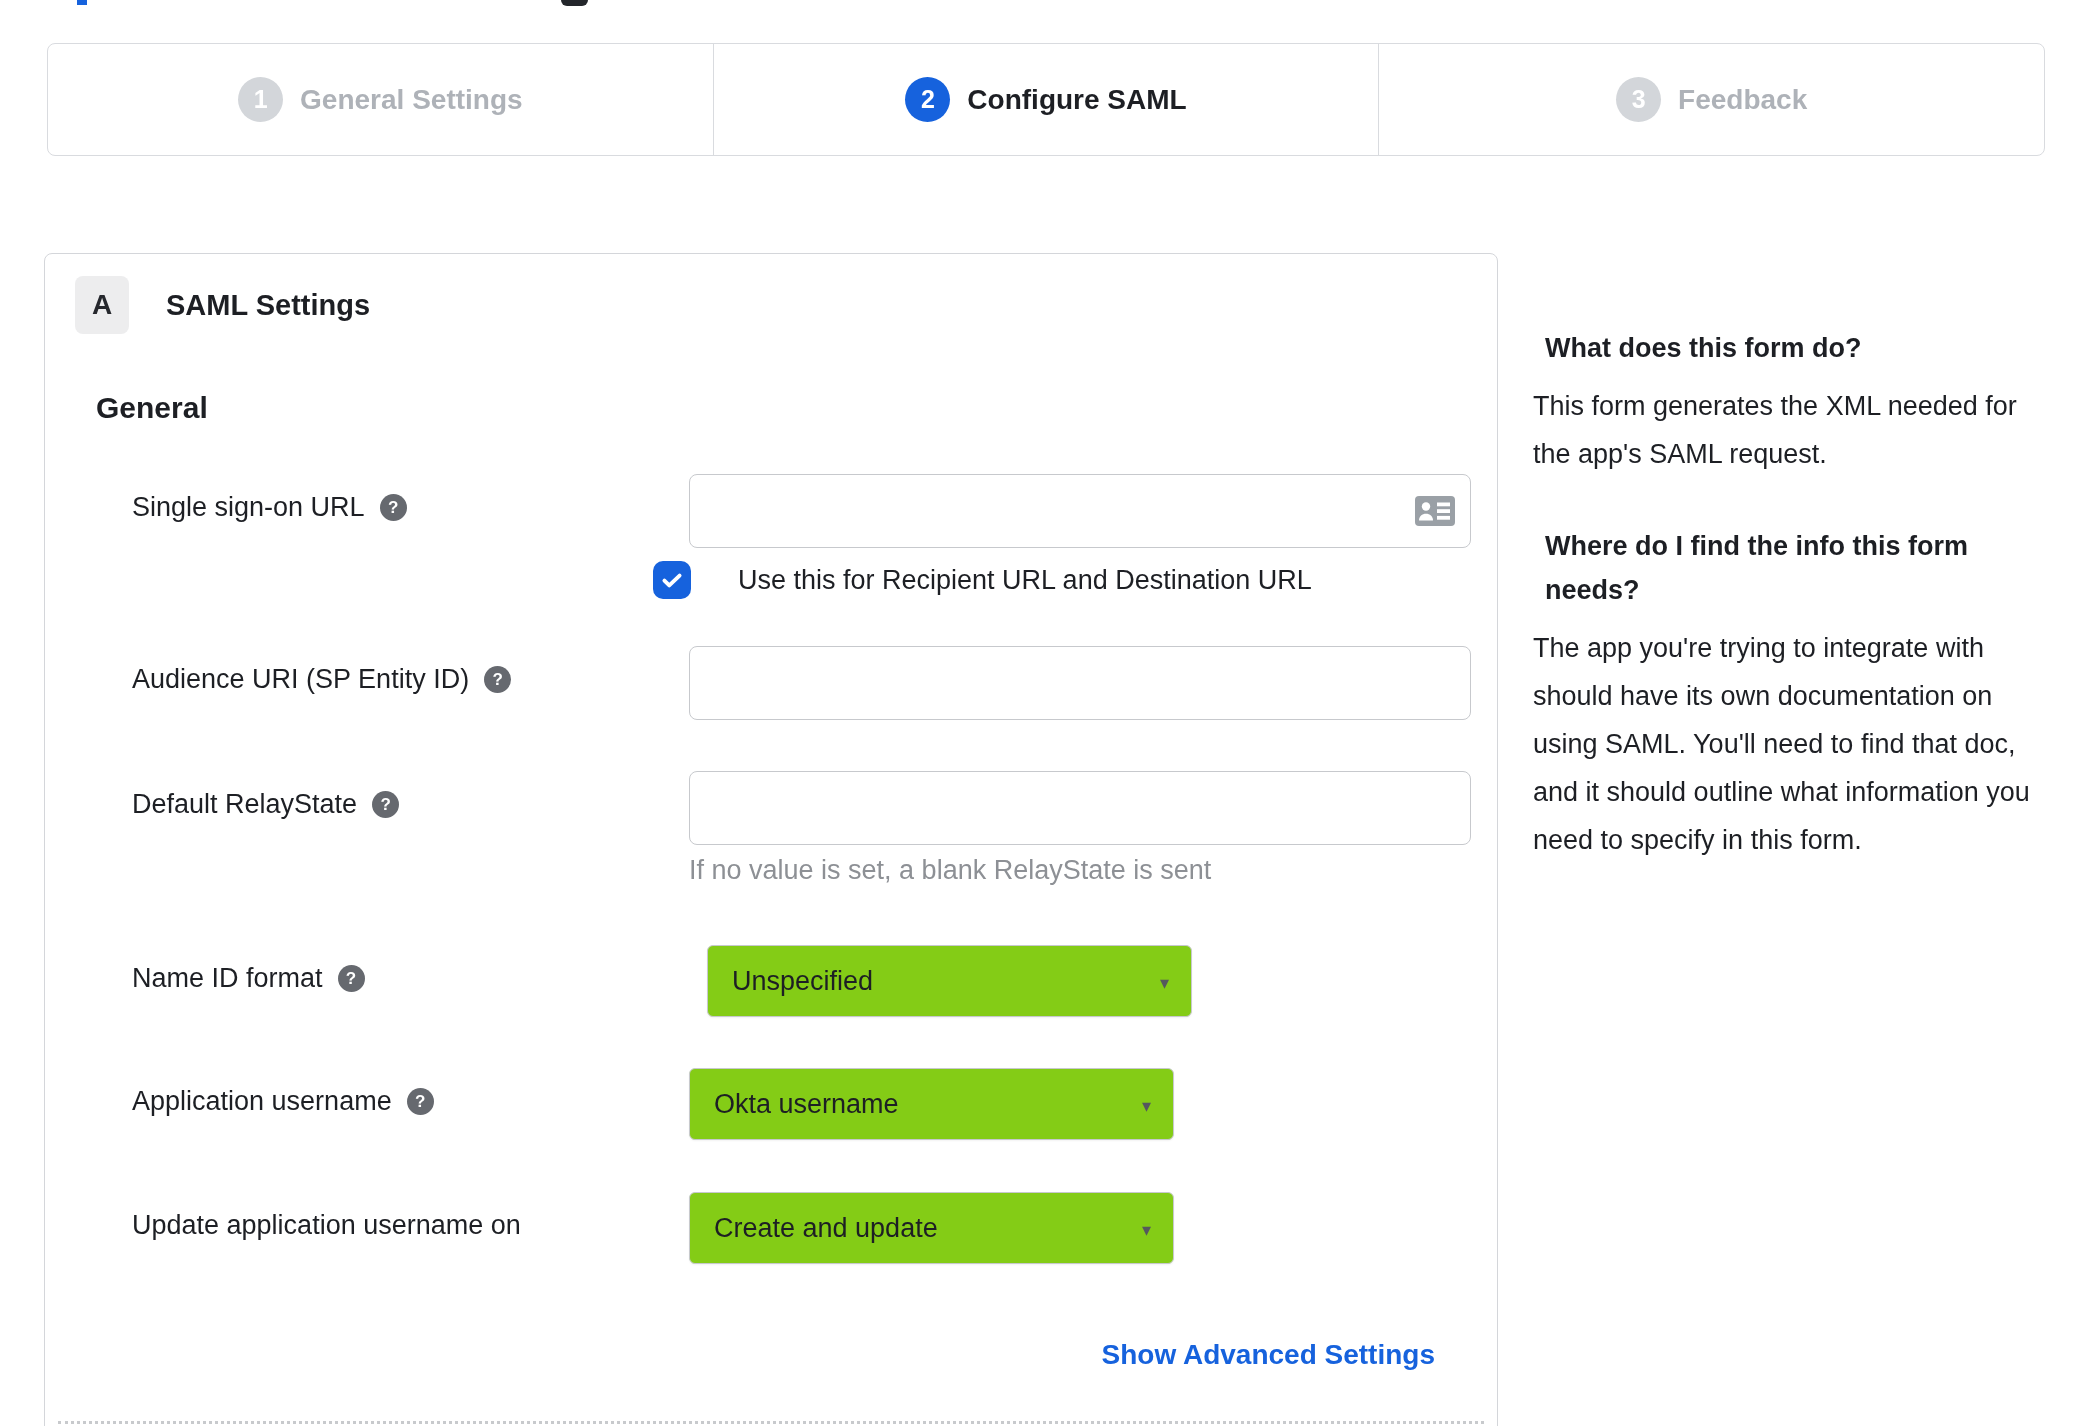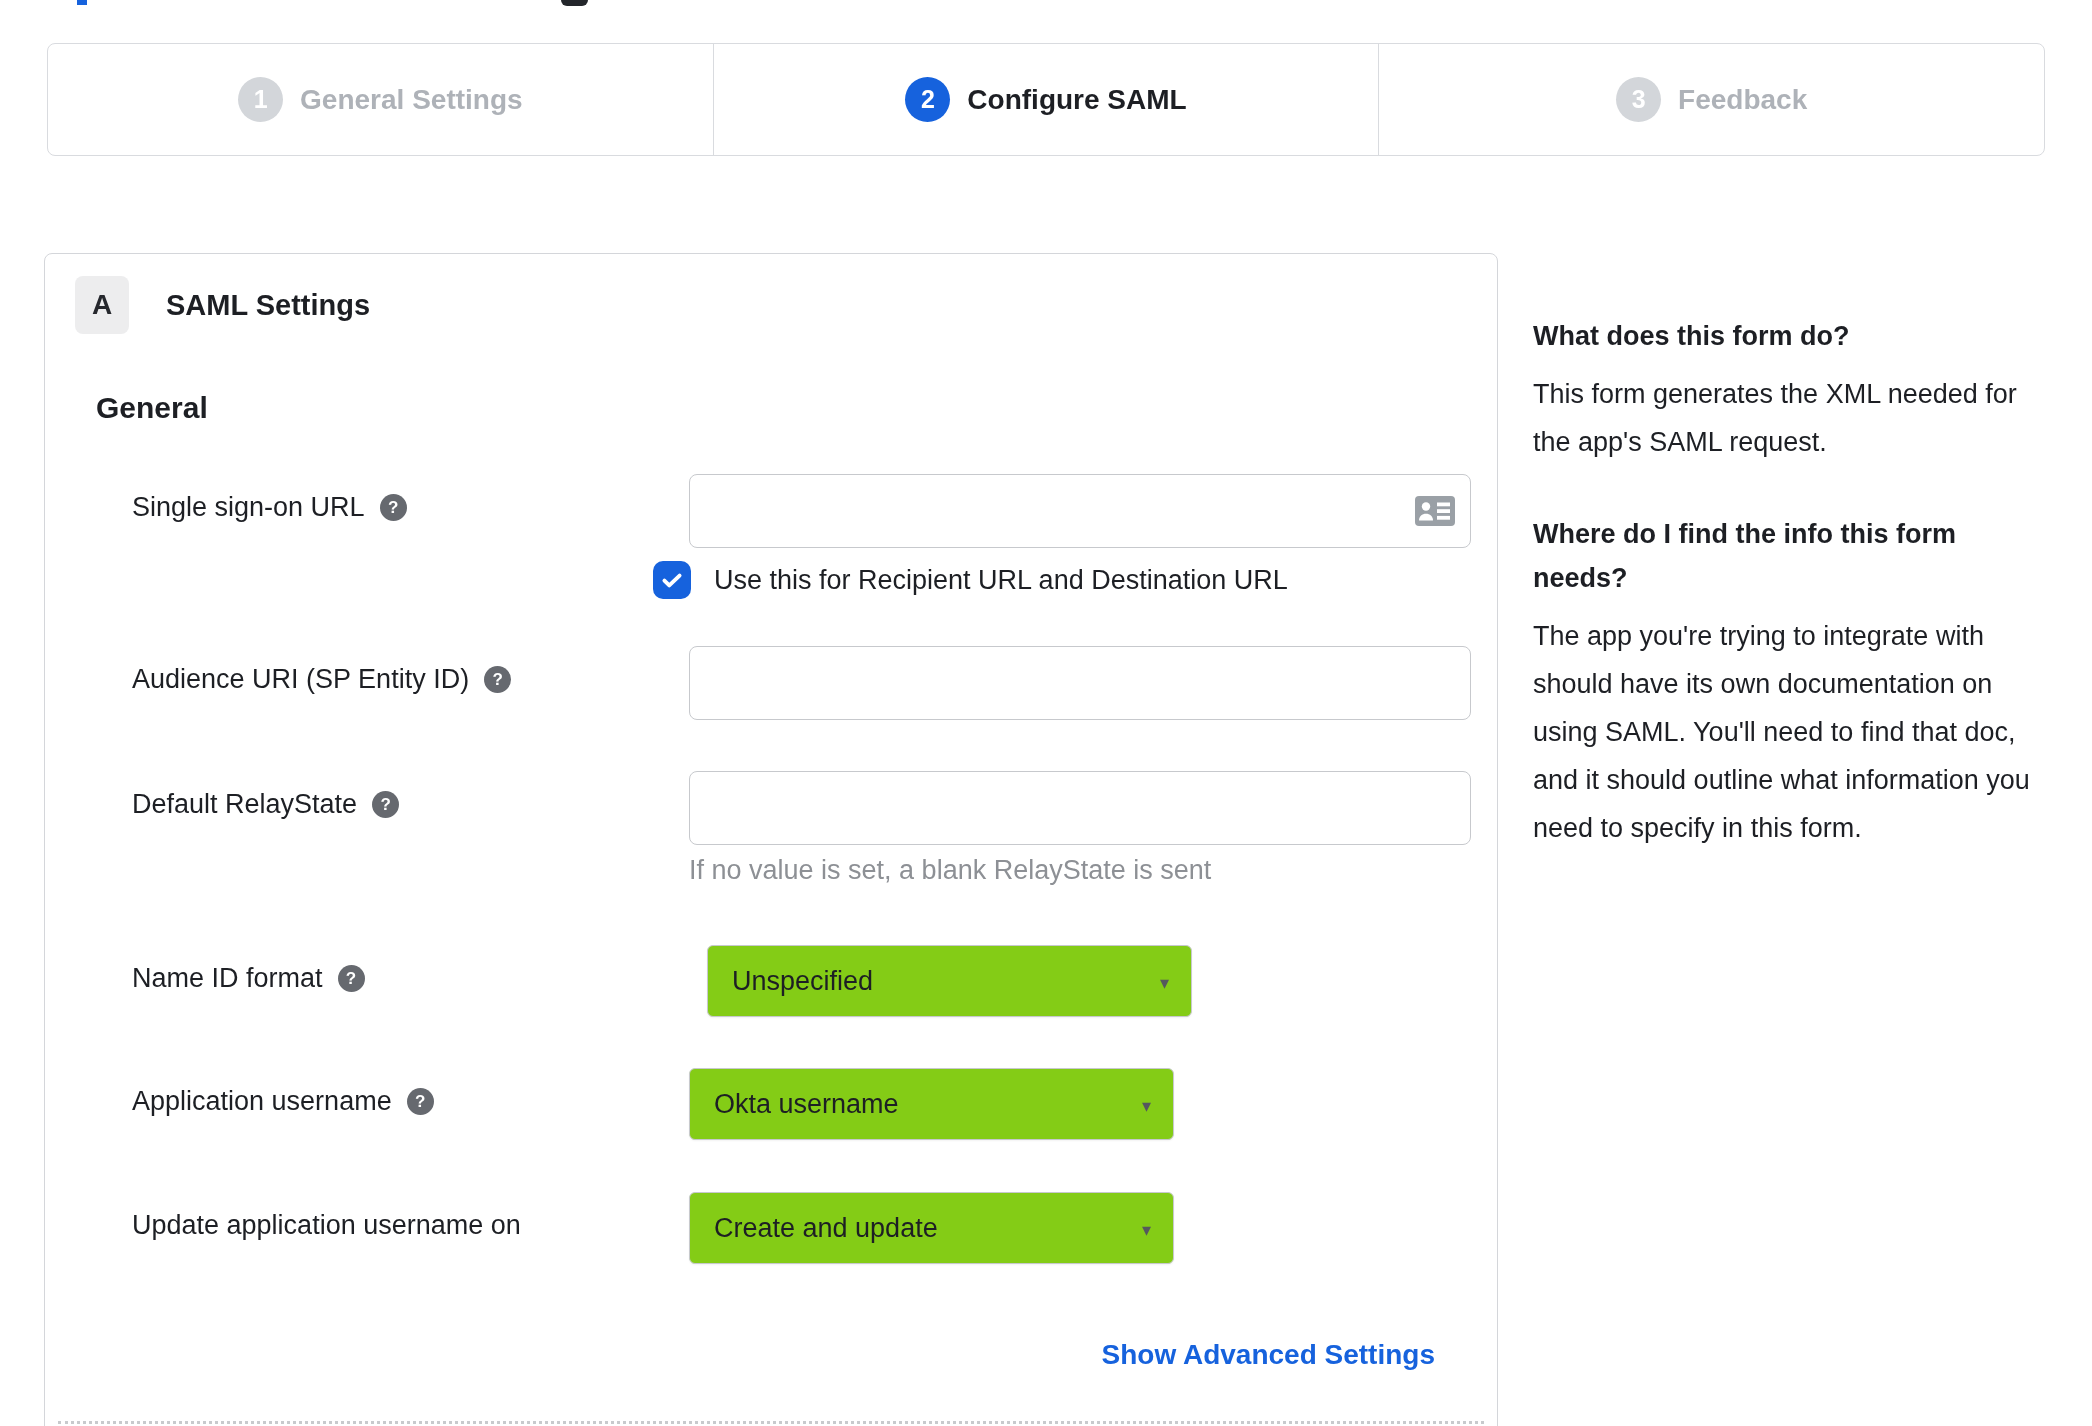--- a/index.html
+++ b/index.html
@@ -58,21 +58,21 @@
   }
 
   .input-wrap { position:relative; width:782px; }
   .text-input {
     width:782px; height:74px; border:1px solid #c7c9cd; border-radius:8px; background:#fff;
     font-size:27px; font-family:"Liberation Sans", sans-serif; color:#1d1f24;
     padding:0 70px 0 20px; outline:none;
   }
   .card-icon { position:absolute; right:16px; top:22px; }
 
-  .checkbox-row { margin:13px 0 0 557px; display:flex; align-items:center; }
+  .checkbox-row { margin:13px 0 0 557px; display:flex; align-items:center;gap:24px; }
   .checkbox {
     width:38px; height:38px; border-radius:10px; background:#1662dd; flex:none;
     display:flex; align-items:center; justify-content:center; cursor:pointer;
   }
   .checkbox-label { margin-left:23px; font-size:27px; }
 
   .hint { margin:10px 0 0 0; font-size:27px; color:#8d9095; }
 
   .select {
     position:relative; width:485px; height:72px; border:1px solid #c7c9cd; border-radius:6px;
@@ -81,21 +81,21 @@
   }
   .caret { position:absolute; right:22px; top:26px; font-size:18px; color:#55585e; }
 
   .link-row { margin-top:75px; text-align:right; }
   .adv-link { color:#1662dd; font-size:28px; font-weight:700; text-decoration:none; cursor:pointer; }
 
   .dashed-sep { position:absolute; left:13px; right:13px; top:1167px; border-top:3px dotted #c8cacd; }
 
   
   .sidebar { position:absolute; left:1533px; top:314px; width:516px; }
-  .sidebar h3 { margin:0; font-size:27px; font-weight:bold; line-height:44px; color:#1d1f24; }
+  .sidebar h3 { margin:12px; font-size:27px; font-weight:bold; line-height:44px; color:#1d1f24; }
   .sidebar p { margin:12px 0 0 0; font-size:27px; line-height:48px; color:#1d1f24; }
   .sidebar .sb-section + .sb-section { margin-top:46px; }
 </style>
 </head>
 <body>
 
 <div class="frag-blue"></div>
 <div class="frag-dark"></div>
 
 <div class="steps">

